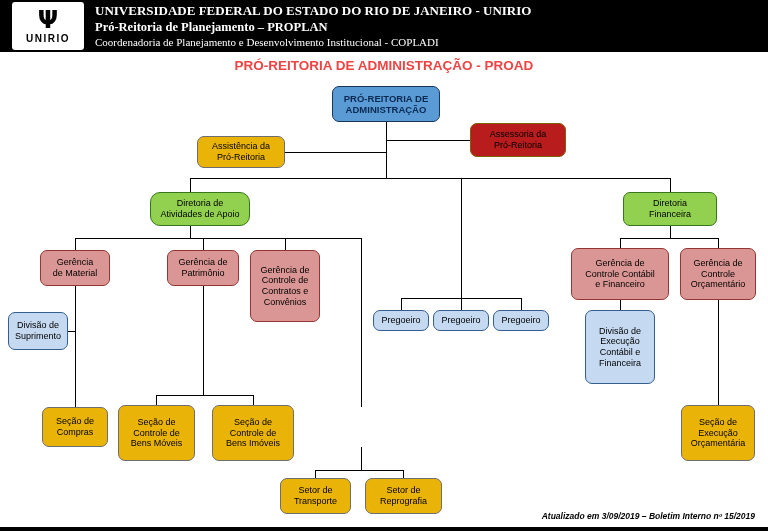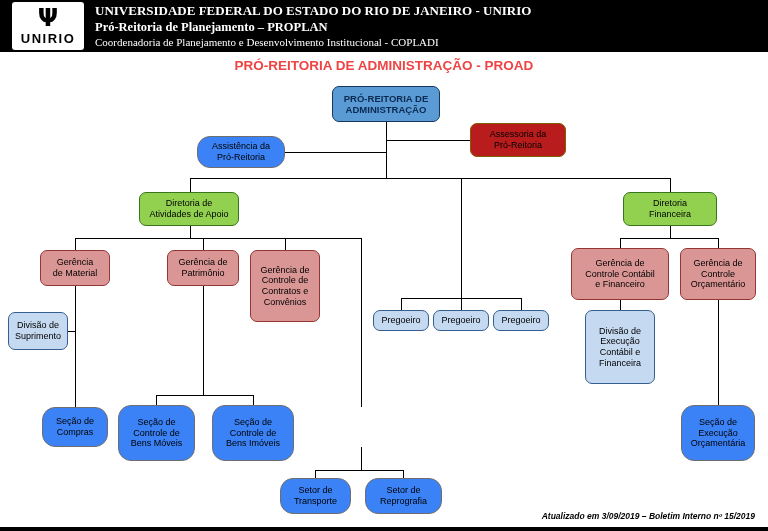--- a/index.html
+++ b/index.html
@@ -11,39 +11,39 @@
   .header{
     position:absolute; left:0; top:0; width:768px; height:52px;
     background:#000000; color:#ffffff;
   }
   .logo-box{
     position:absolute; left:12px; top:2px; width:72px; height:48px;
     background:#ffffff; color:#000000; border-radius:3px;
     display:flex; flex-direction:column; align-items:center; justify-content:center;
   }
   .logo-glyph{ font-size:24px; line-height:24px; font-weight:bold; font-family:"DejaVu Sans",sans-serif;}
-  .logo-text{ font-size:13px; font-weight:bold; letter-spacing:1.5px; margin-top:1px;}
+  .logo-text{ font-size:10px; font-weight:bold; letter-spacing:1.5px; margin-top:1px;}
   .header-lines{ position:absolute; left:95px; top:3px; }
   .header-line1{ font-family:"Liberation Serif",serif; font-weight:bold; font-size:13px; line-height:16px; }
   .header-line2{ font-family:"Liberation Serif",serif; font-weight:bold; font-size:12.5px; line-height:16px; }
   .header-line3{ font-family:"Liberation Serif",serif; font-size:11px; line-height:14px; }
   
   .page-title{
     position:absolute; left:0; top:58px; width:768px; text-align:center;
     font-size:13.5px; font-weight:bold; color:#ef4444;
   }
   
   .node{
     position:absolute; box-sizing:border-box; border:1px solid #555;
     border-radius:7px; display:flex; align-items:center; justify-content:center;
     text-align:center; font-size:9px; line-height:1.18; color:#000;
     white-space:pre-line; padding:2px;
   }
   .c-blue  { background:#5b9bd5; border-color:#17375e; color:#0a2a52; font-weight:bold; font-size:9.5px;}
-  .c-gray  { background:#3b82f6; border-color:#6e6e6e;border-radius:13px; }
+  .c-gray  { background:#eab308; border-color:#6e6e6e; }
   .c-yellow{ background:#b91c1c; border-color:#7f6000; }
   .c-green { background:#92d050; border-color:#38761d; }
   .c-pink  { background:#da9694; border-color:#943634; }
   .c-lblue { background:#c5d9f1; border-color:#365f91; }
   
   .hline,.vline{ position:absolute; background:#000; }
   .hline{ height:1px; }
   .vline{ width:1px; }
   
   .footer-note{
@@ -106,21 +106,21 @@
     <div class="vline" style="left:620px; top:300px; height:10px;"></div>
     <div class="vline" style="left:718px; top:300px; height:105px;"></div>
   </div>
 
   <div class="node c-blue" style="left:332px; top:86px;  width:108px; height:36px;">PRÓ-REITORIA DE
 ADMINISTRAÇÃO</div>
   <div class="node c-gray" style="left:197px; top:136px; width:88px;  height:32px;">Assistência da
 Pró-Reitoria</div>
   <div class="node c-yellow" style="left:470px; top:123px; width:96px; height:34px;">Assessoria da
 Pró-Reitoria</div>
-  <div class="node c-green" style="left:139px; top:192px; width:100px; height:34px;">Diretoria de
+  <div class="node c-green" style="left:150px; top:192px; width:100px; height:34px;border-radius:10px;">Diretoria de
 Atividades de Apoio</div>
   <div class="node c-green" style="left:623px; top:192px; width:94px;  height:34px;">Diretoria
 Financeira</div>
   <div class="node c-pink" style="left:40px;  top:250px; width:70px;  height:36px;">Gerência
 de Material</div>
   <div class="node c-pink" style="left:167px; top:250px; width:72px;  height:36px;">Gerência de
 Patrimônio</div>
   <div class="node c-pink" style="left:250px; top:250px; width:70px;  height:72px;">Gerência de
 Controle de
 Contratos e

